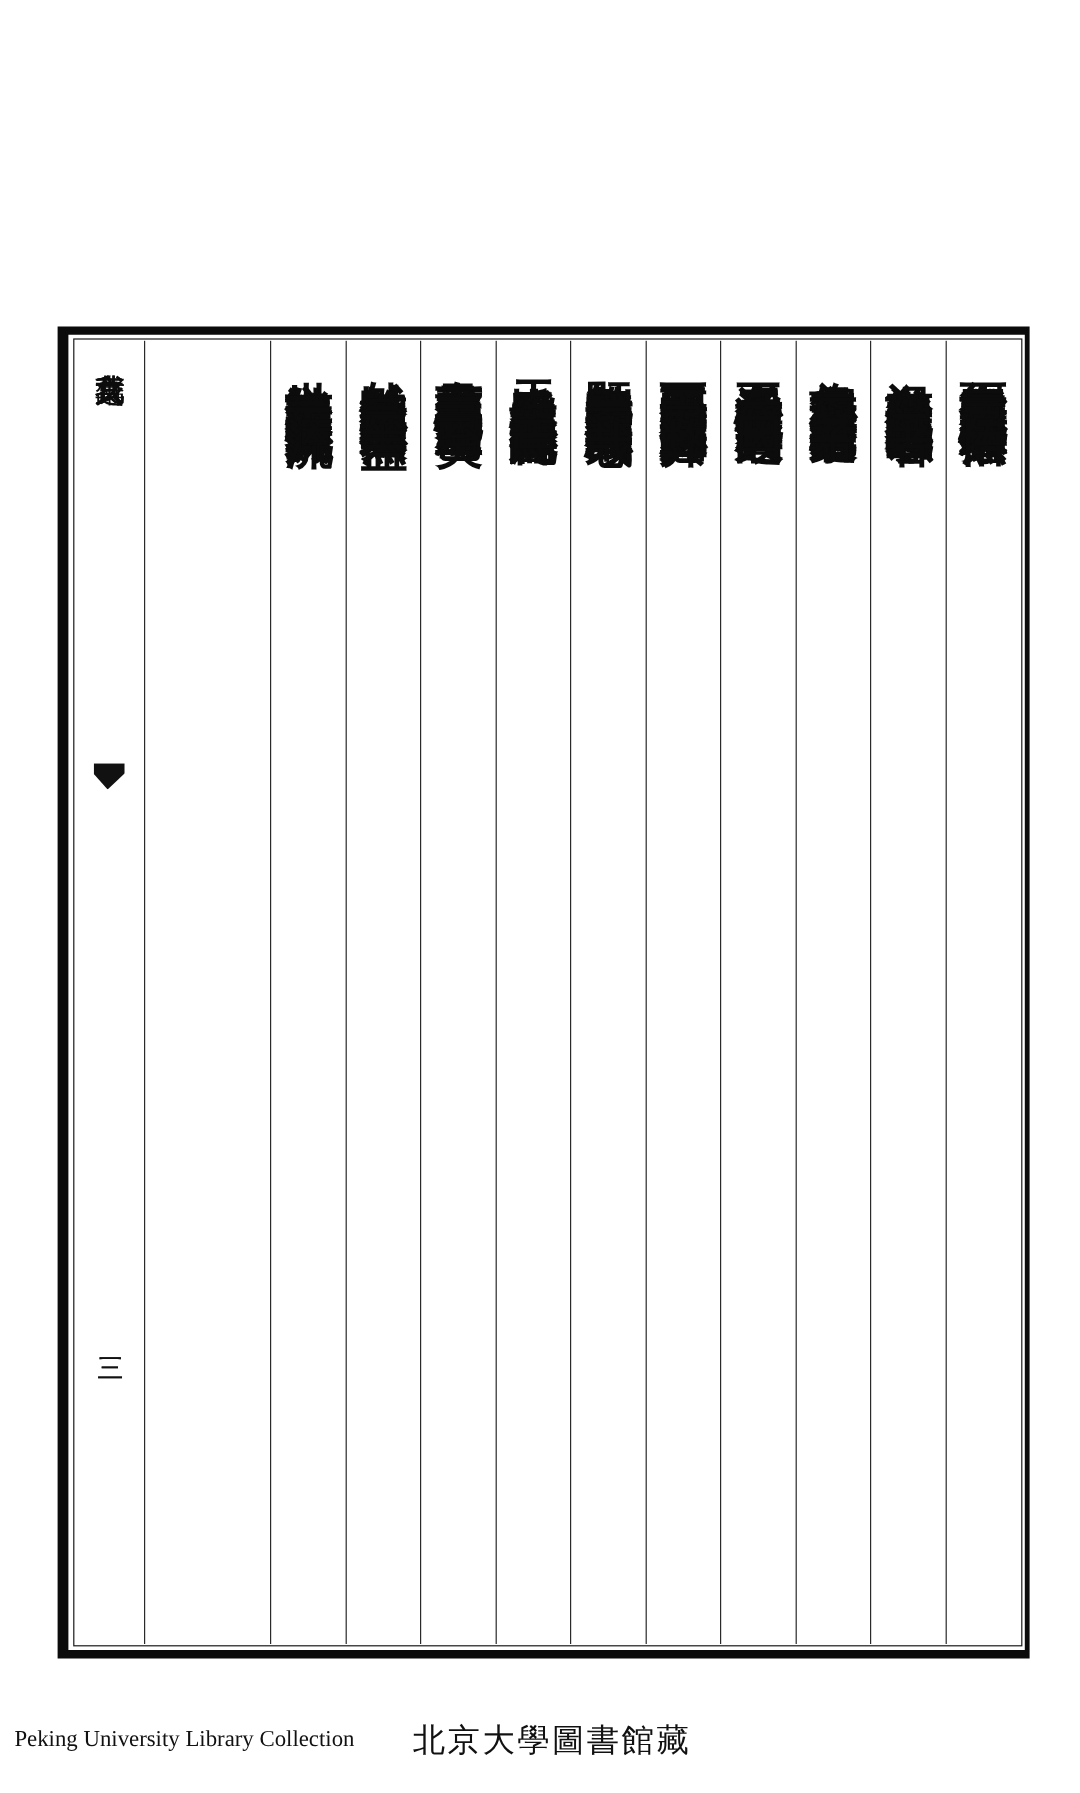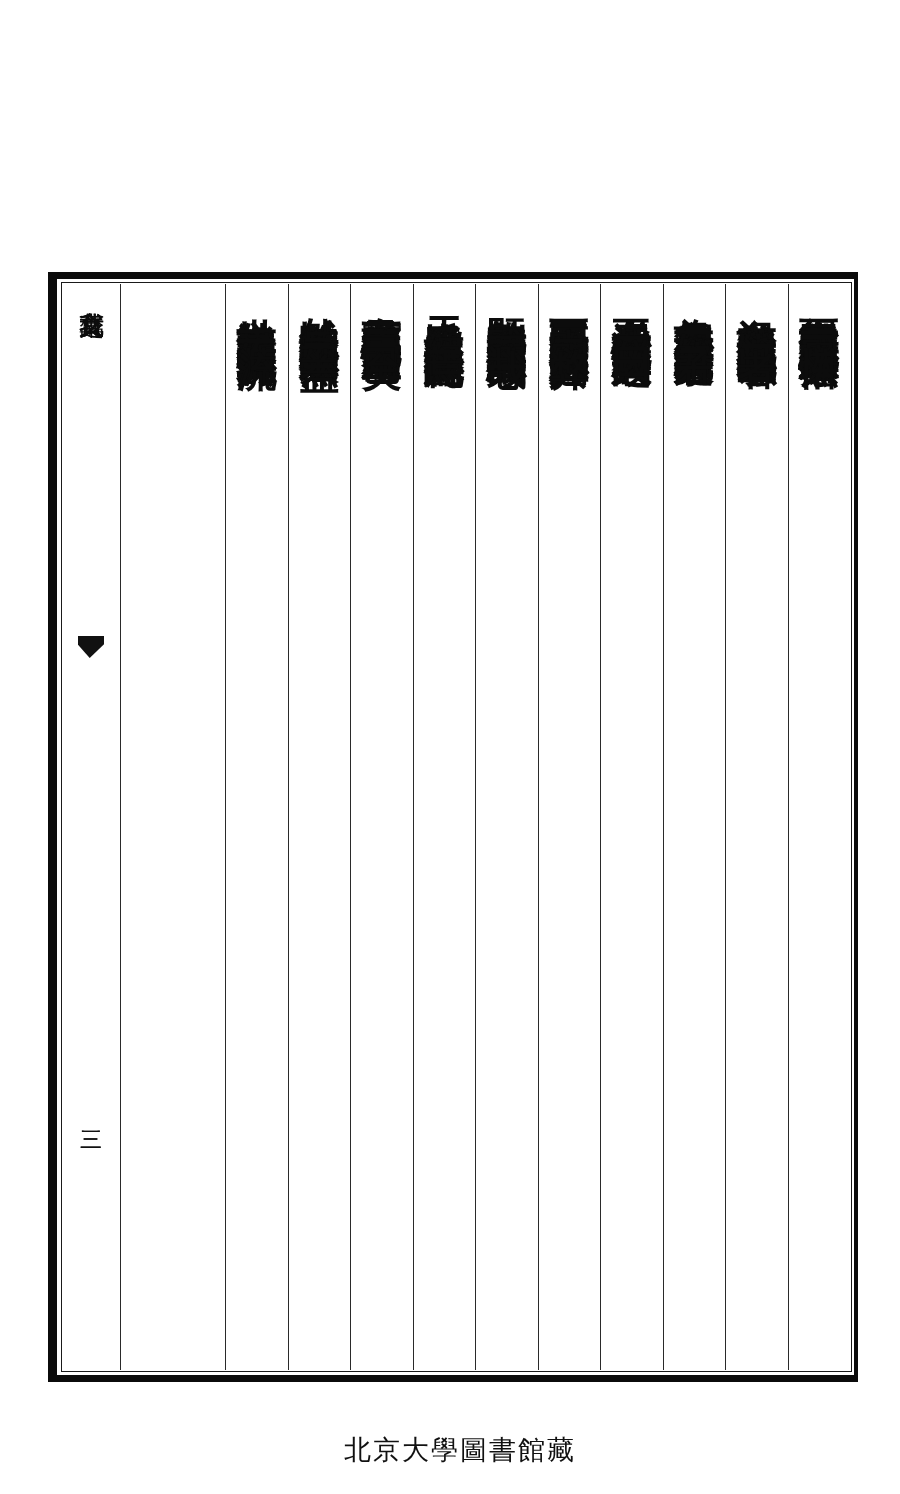--- a/index.html
+++ b/index.html
@@ -213,16 +213,17 @@
     </div>
 
     <div id="banxin">
       <div class="banxin-title">我我之齋真文萬</div>
       <div class="banxin-mark"></div>
       <div class="banxin-page">三三</div>
     </div>
   </div>
 
   <div id="footer">
+    <div id="footer-en">Peking University Library Collection</div>
     <div id="footer-zh">北京大學圖書館藏</div>
   </div>
 
 </div>
 
 </body></html>

